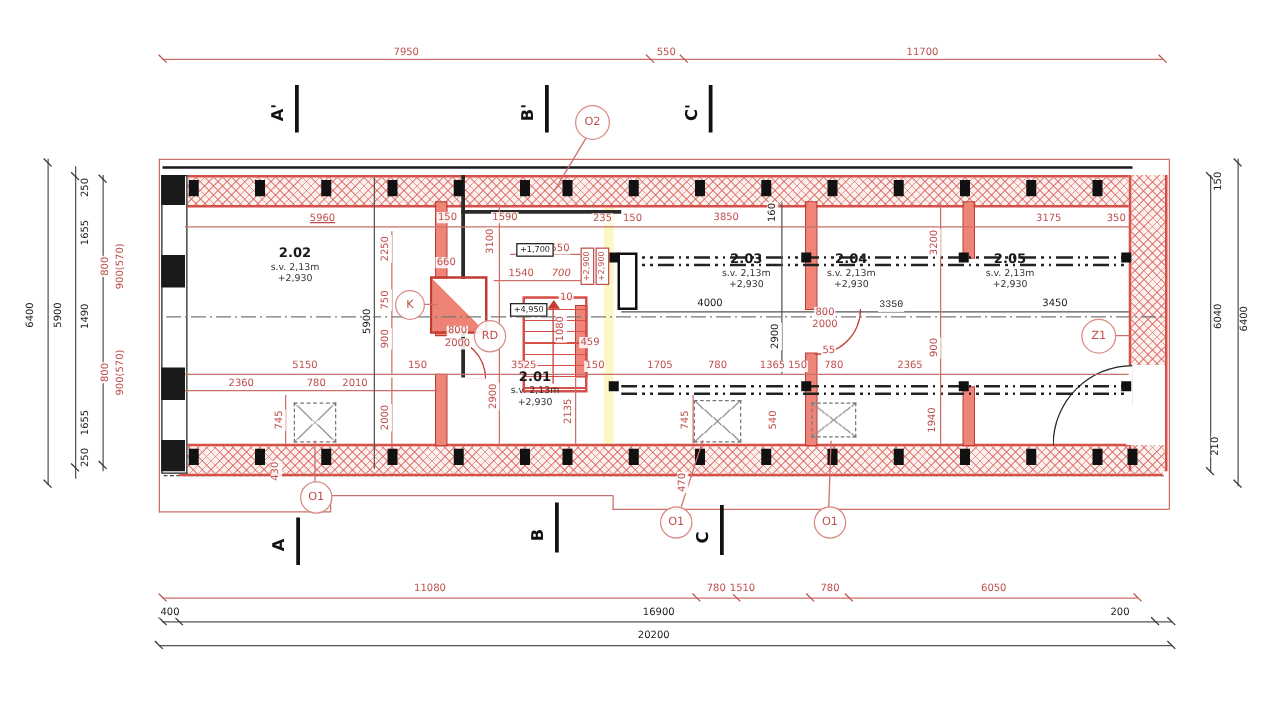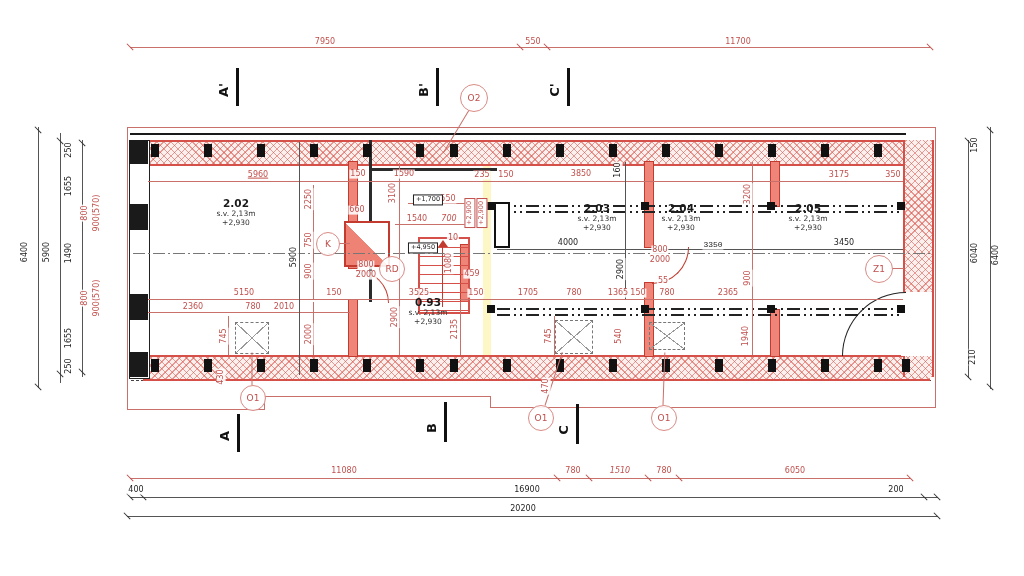--- a/index.html
+++ b/index.html
@@ -218,21 +218,21 @@
     <div class="lbl v" style="left: 85px; top: 213px;">800</div>
     <div class="lbl v" style="left: 97px; top: 213px;">900(570)</div>
     <div class="lbl v" style="left: 85px; top: 298px;">800</div>
     <div class="lbl v" style="left: 97px; top: 298px;">900(570)</div>
     <div class="lbl v k" style="left: 975px; top: 145px;">150</div>
     <div class="lbl v k" style="left: 975px; top: 253px;">6040</div>
     <div class="lbl v k" style="left: 996px; top: 255px;">6400</div>
     <div class="lbl v k" style="left: 973px; top: 357px;">210</div>
     <div class="lbl" style="left: 344px; top: 471px;">11080</div>
     <div class="lbl" style="left: 573px; top: 471px;">780</div>
-    <div class="lbl" style="left: 620px; top: 471px; font-style: italic;">1510</div>
+    <div class="lbl" style="left: 594px; top: 471px;">1510</div>
     <div class="lbl" style="left: 664px; top: 471px;">780</div>
     <div class="lbl" style="left: 795px; top: 471px;">6050</div>
     <div class="lbl k" style="left: 136px; top: 490px;">400</div>
     <div class="lbl k" style="left: 527px; top: 490px;">16900</div>
     <div class="lbl k" style="left: 896px; top: 490px;">200</div>
     <div class="lbl k" style="left: 523px; top: 509px;">20200</div>
     <div class="lbl" style="left: 258px; top: 175px; text-decoration: underline;">5960</div>
     <div class="lbl" style="left: 358px; top: 174px;">150</div>
     <div class="lbl" style="left: 404px; top: 174px;">1590</div>
     <div class="lbl" style="left: 482px; top: 175px;">235</div>
@@ -289,21 +289,21 @@
     <div class="lbl k box" style="left: 428px; top: 200px;">+1,700</div>
     <div class="lbl k box" style="left: 423px; top: 248px;">+4,950</div>
     <div class="lbl v box" style="left: 470px; top: 213px;">+2,900</div>
     <div class="lbl v box" style="left: 482px; top: 213px;">+2,900</div>
     <div class="room" style="left: 236px; top: 212px;">
       <div class="num">2.02</div>
       <div class="sub">s.v. 2,13m</div>
       <div class="sub">+2,930</div>
     </div>
     <div class="room" style="left: 428px; top: 311px;">
-      <div class="num">0.93</div>
+      <div class="num">2.01</div>
       <div class="sub">s.v. 2,13m</div>
       <div class="sub">+2,930</div>
     </div>
     <div class="room" style="left: 597px; top: 217px;">
       <div class="num">2.03</div>
       <div class="sub">s.v. 2,13m</div>
       <div class="sub">+2,930</div>
     </div>
     <div class="room" style="left: 681px; top: 217px;">
       <div class="num">2.04</div>

